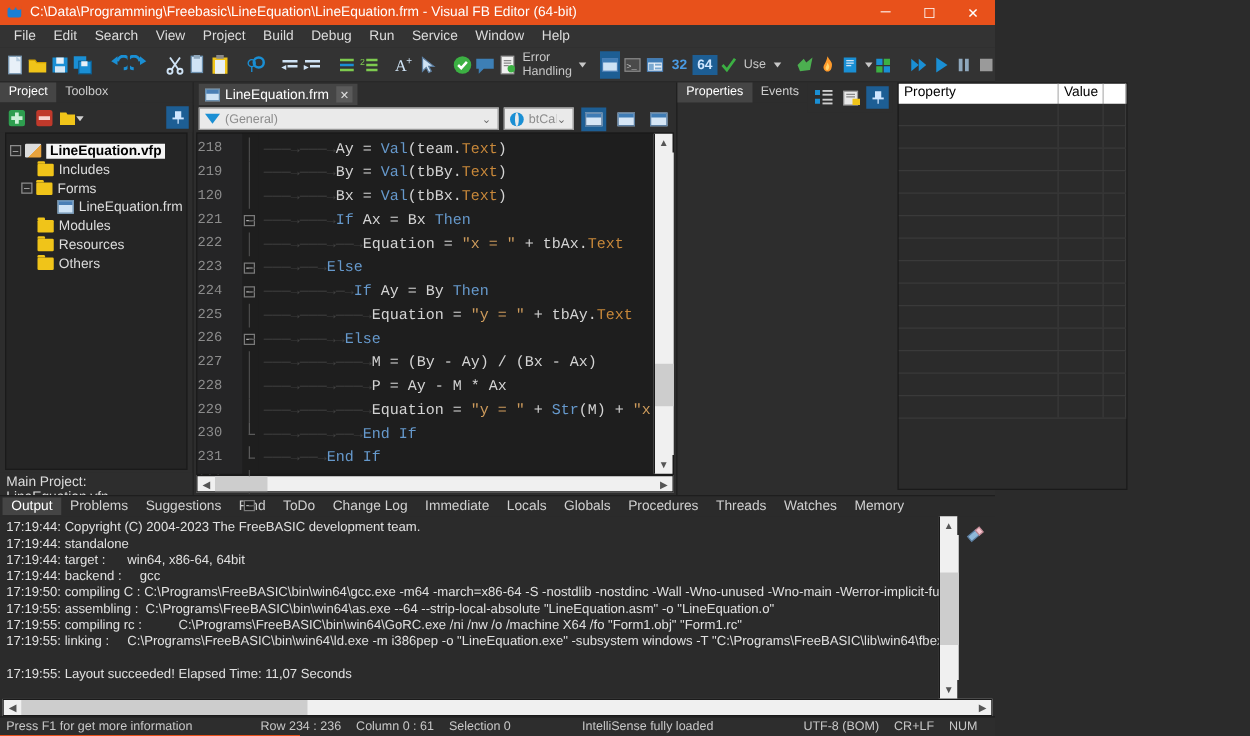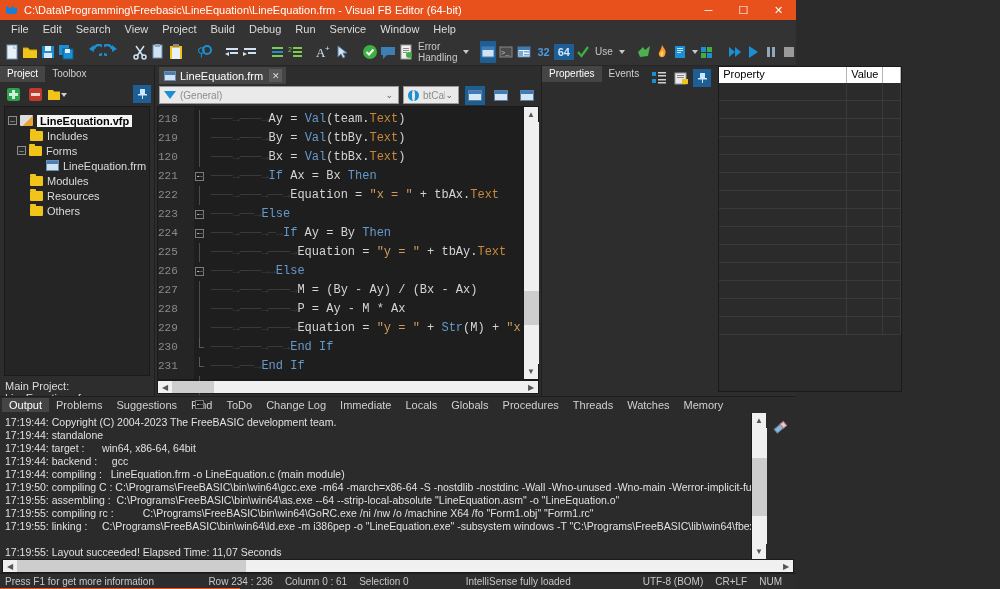--- a/index.html
+++ b/index.html
@@ -747,21 +747,20 @@
         <div class="outtab">Watches</div>
         <div class="outtab">Memory</div>
       </div>
     <div class="outbody">
       <div class="outtext" id="outlog">
         <div class="caretI"></div>
       <div class="oline">17:19:44: Copyright (C) 2004-2023 The FreeBASIC development team.</div>
           <div class="oline">17:19:44: standalone</div>
           <div class="oline">17:19:44: target :      win64, x86-64, 64bit</div>
           <div class="oline">17:19:44: backend :     gcc</div>
-          <div class="oline">17:19:44: compiling :   LineEquation.frm -o LineEquation.c (main module)</div>
           <div class="oline">17:19:50: compiling C : C:\Programs\FreeBASIC\bin\win64\gcc.exe -m64 -march=x86-64 -S -nostdlib -nostdinc -Wall -Wno-unused -Wno-main -Werror-implicit-function-declaration -O0 -fno-strict-aliasing -fno-ident -frounding-math -fno-m</div>
           <div class="oline">17:19:55: assembling :  C:\Programs\FreeBASIC\bin\win64\as.exe --64 --strip-local-absolute "LineEquation.asm" -o "LineEquation.o"</div>
           <div class="oline">17:19:55: compiling rc :          C:\Programs\FreeBASIC\bin\win64\GoRC.exe /ni /nw /o /machine X64 /fo "Form1.obj" "Form1.rc"</div>
           <div class="oline">17:19:55: linking :     C:\Programs\FreeBASIC\bin\win64\ld.exe -m i386pep -o "LineEquation.exe" -subsystem windows -T "C:\Programs\FreeBASIC\lib\win64\fbextra.x" --stack 2097152,2097152 -s -L ".\Controls\MyFbFramework\Lib" -L "(</div>
           <div class="oline"></div>
           <div class="oline">17:19:55: Layout succeeded! Elapsed Time: 11,07 Seconds</div>
         </div>
       <div class="vsb" style="border-left:1px solid #1a1a1a;">
         <div class="sbarrow">▲</div>
         <div class="sbtrack">

